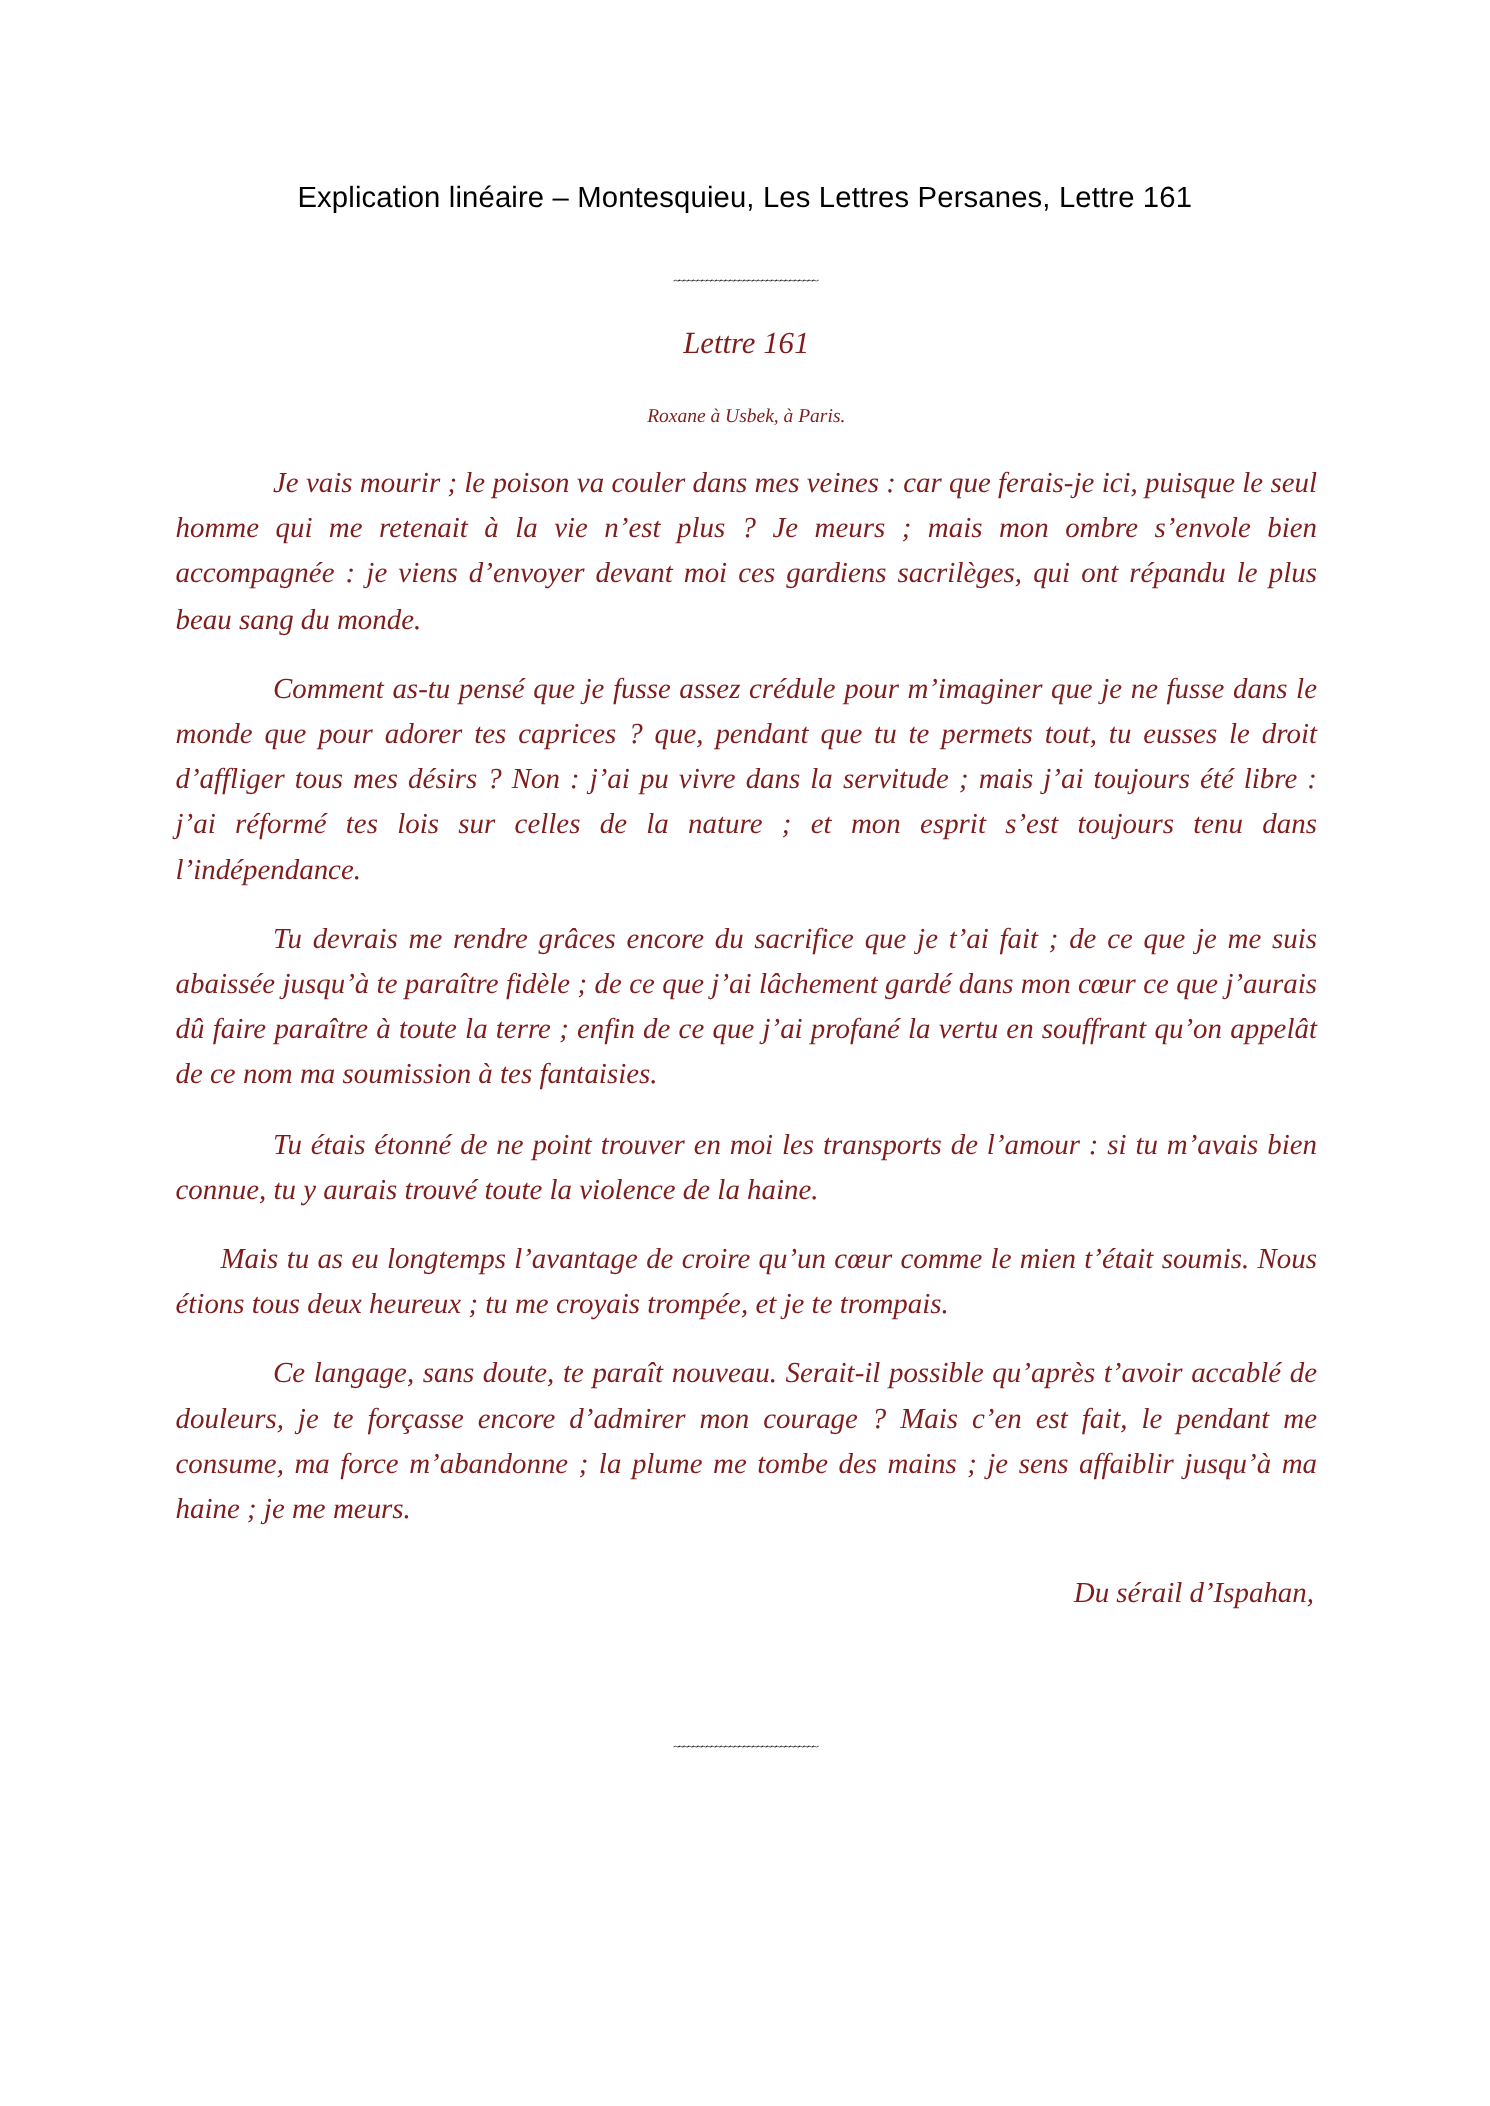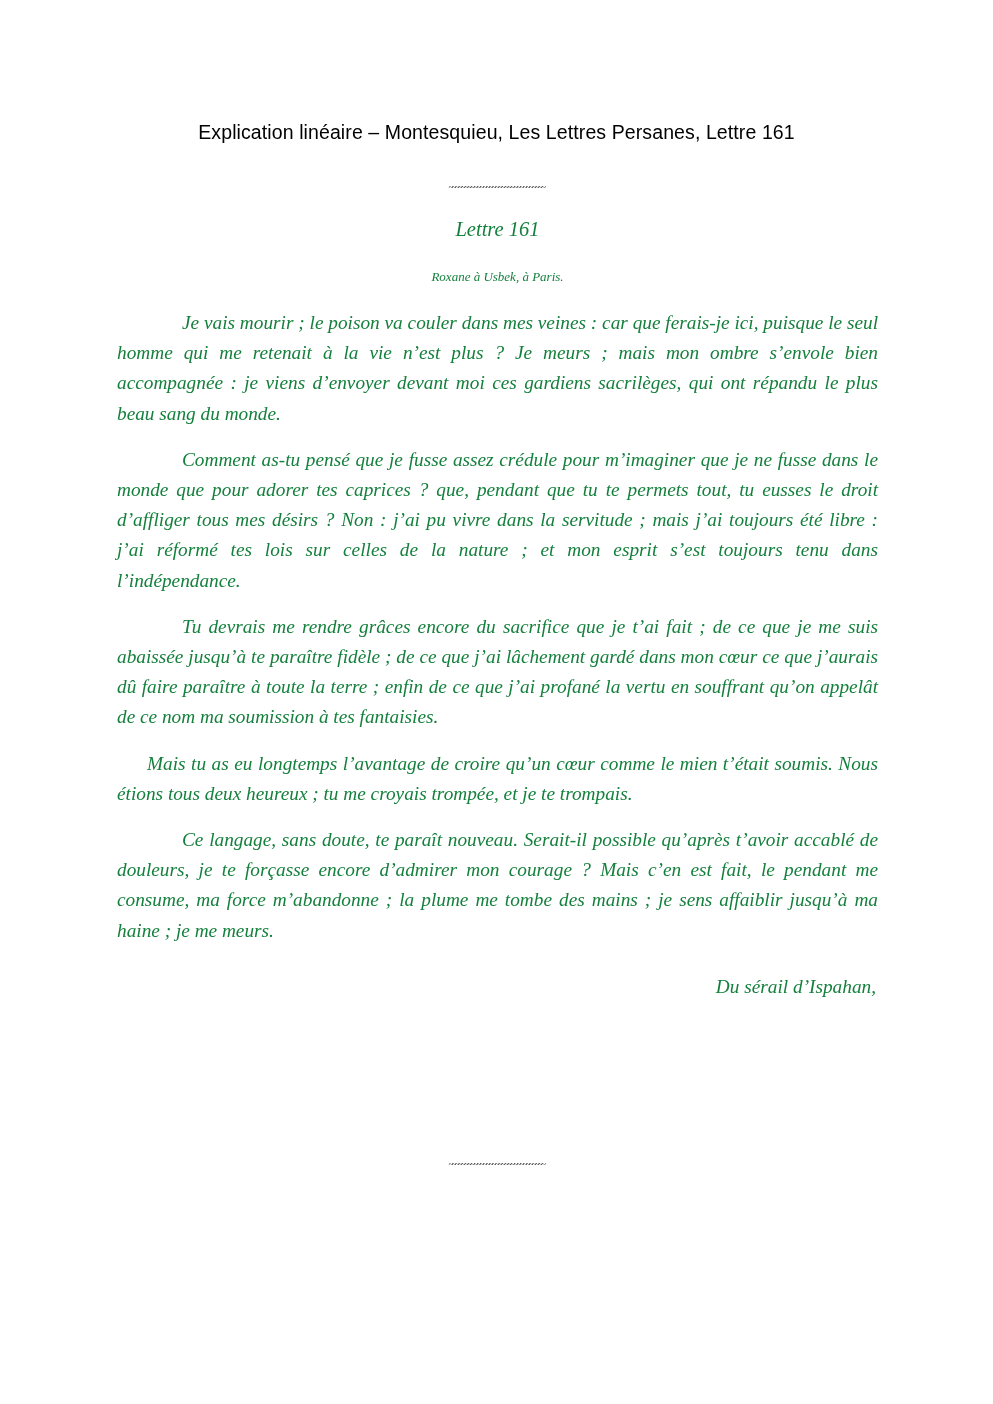--- a/index.html
+++ b/index.html
@@ -60,21 +60,21 @@
 
   
   .letter {
     position: absolute;
     left: 117px;
     top: 214px;
     width: 761px;
     font-style: italic;
     font-size: 19.3px;
     line-height: 30.2px;
-    color: #15803d;
+    color: #7f1d1d;
   }
 
   .letter-heading {
     text-align: center;
     font-size: 20.5px;
     font-style: italic;
     line-height: 30px;
     margin: 0 0 0 0;
   }
   .letter-recipient {
@@ -127,20 +127,21 @@
 
     <div class="letter-recipient">Roxane à Usbek, à Paris.</div>
 
 
     <p class="para">Je vais mourir ; le poison va couler dans mes veines : car que ferais-je ici, puisque le seul homme qui me retenait à la vie n’est plus ? Je meurs ; mais mon ombre s’envole bien accompagnée : je viens d’envoyer devant moi ces gardiens sacrilèges, qui ont répandu le plus beau sang du monde.</p>
 
     <p class="para justify-loose">Comment as-tu pensé que je fusse assez crédule pour m’imaginer que je ne fusse dans le monde que pour adorer tes caprices ? que, pendant que tu te permets tout, tu eusses le droit d’affliger tous mes désirs ? Non : j’ai pu vivre dans la servitude ; mais j’ai toujours été libre : j’ai réformé tes lois sur celles de la nature ; et mon esprit s’est toujours tenu dans l’indépendance.</p>
 
     <p class="para">Tu devrais me rendre grâces encore du sacrifice que je t’ai fait ; de ce que je me suis abaissée jusqu’à te paraître fidèle ; de ce que j’ai lâchement gardé dans mon cœur ce que j’aurais dû faire paraître à toute la terre ; enfin de ce que j’ai profané la vertu en souffrant qu’on appelât de ce nom ma soumission à tes fantaisies.</p>
 
+    <p class="para">Tu étais étonné de ne point trouver en moi les transports de l’amour : si tu m’avais bien connue, tu y aurais trouvé toute la violence de la haine.</p>
 
     <p class="para short-indent">Mais tu as eu longtemps l’avantage de croire qu’un cœur comme le mien t’était soumis. Nous étions tous deux heureux ; tu me croyais trompée, et je te trompais.</p>
 
     <p class="para">Ce langage, sans doute, te paraît nouveau. Serait-il possible qu’après t’avoir accablé de douleurs, je te forçasse encore d’admirer mon courage ? Mais c’en est fait, le pendant me consume, ma force m’abandonne ; la plume me tombe des mains ; je sens affaiblir jusqu’à ma haine ; je me meurs.</p>
 
     <div class="closing-block">
       <p class="closing place">Du sérail d’Ispahan,</p>
     </div>
 
   </div>

